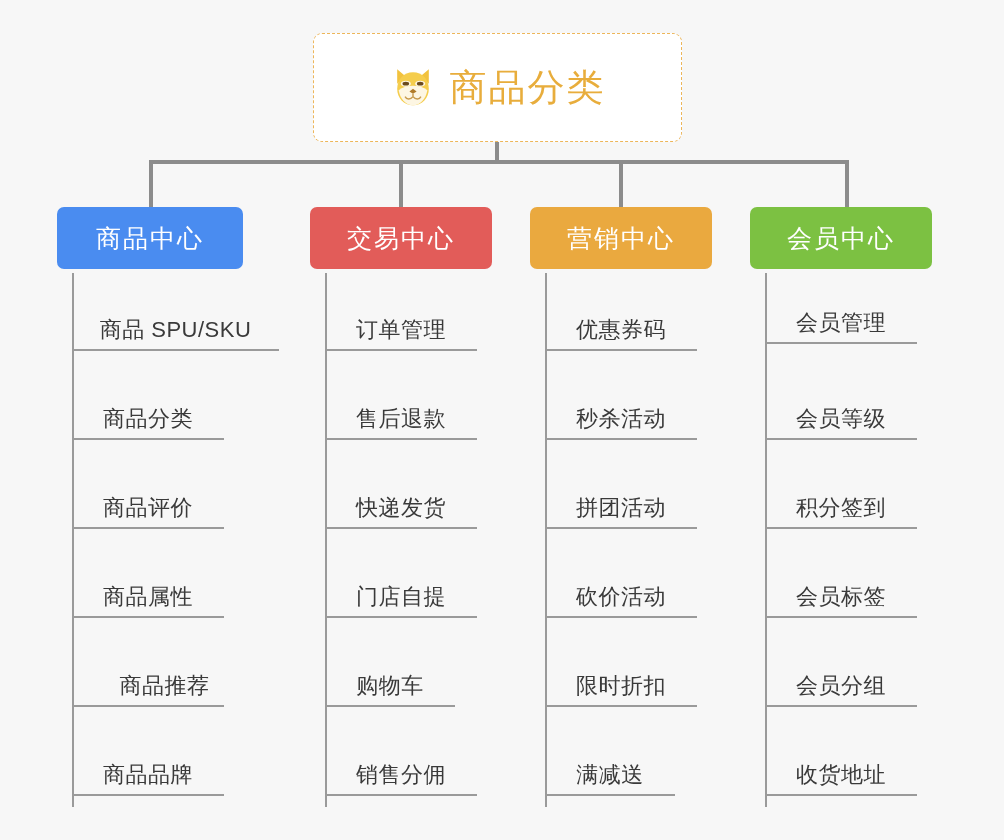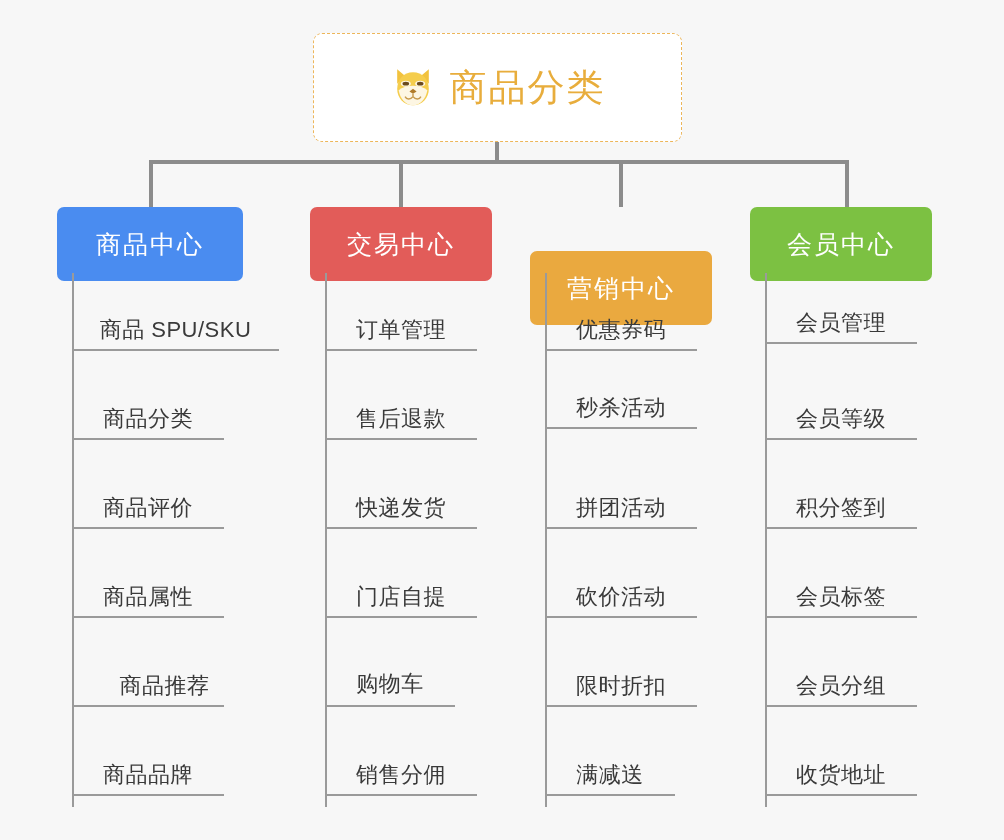--- a/index.html
+++ b/index.html
@@ -51,21 +51,21 @@
 
   
   .column {
     position: absolute;
     top: 207px;
   }
   .cat-header {
     position: absolute;
     top: 0;
     left: 0;
-    height: 74px;
+    height: 62px;
     border-radius: 7px;
     display: flex;
     align-items: center;
     justify-content: center;
     color: #ffffff;
     font-size: 25px;
     letter-spacing: 2px;
     box-sizing: border-box;
   }
   .trunk {
@@ -157,37 +157,37 @@
     </div>
   <div class="leaf" style="top:155px; width:152px;">
       <span class="leaf-label">售后退款</span>
     </div>
   <div class="leaf" style="top:244px; width:152px;">
       <span class="leaf-label">快递发货</span>
     </div>
   <div class="leaf" style="top:333px; width:152px;">
       <span class="leaf-label">门店自提</span>
     </div>
-  <div class="leaf" style="top:422px; width:130px;font-family:Liberation Mono, monospace;">
+  <div class="leaf" style="top:422px; width:130px;">
       <span class="leaf-label">购物车</span>
     </div>
   <div class="leaf" style="top:511px; width:152px;">
       <span class="leaf-label">销售分佣</span>
     </div>
 </div>
 
 <div class="column" style="left:530px;">
-  <div class="cat-header" style="background:#eaa93f; width:182px;margin-top:44px;">
+  <div class="cat-header" style="background:#eaa93f; width:182px;">
     <span>营销中心</span>
   </div>
   <div class="trunk" style="height:534px;"></div>
   <div class="leaf" style="top:66px;  width:152px;">
       <span class="leaf-label">优惠券码</span>
     </div>
-  <div class="leaf" style="top:144px; width:152px;text-align:center;">
+  <div class="leaf" style="top:155px; width:152px;text-align:center;">
       <span class="leaf-label">秒杀活动</span>
     </div>
   <div class="leaf" style="top:244px; width:152px;">
       <span class="leaf-label">拼团活动</span>
     </div>
   <div class="leaf" style="top:333px; width:152px;">
       <span class="leaf-label">砍价活动</span>
     </div>
   <div class="leaf" style="top:422px; width:152px;">
       <span class="leaf-label">限时折扣</span>

